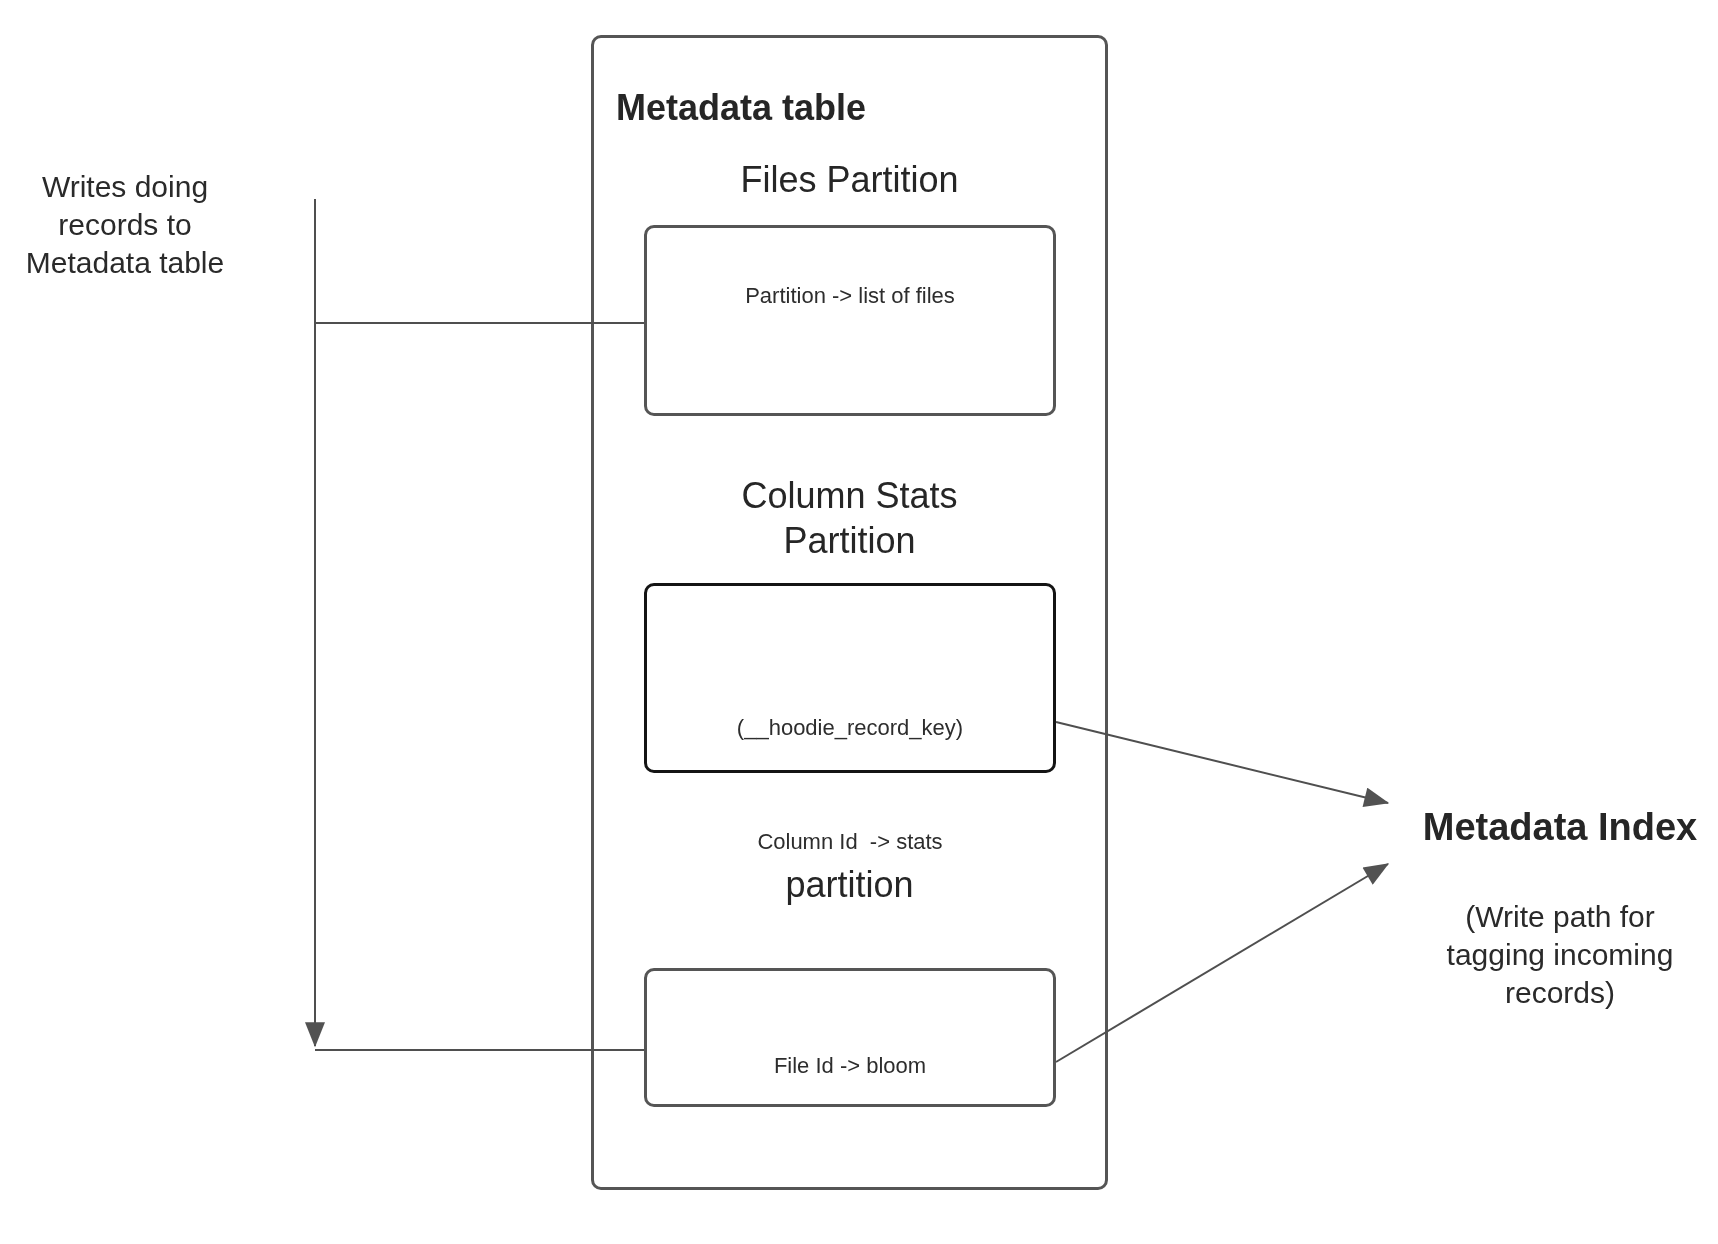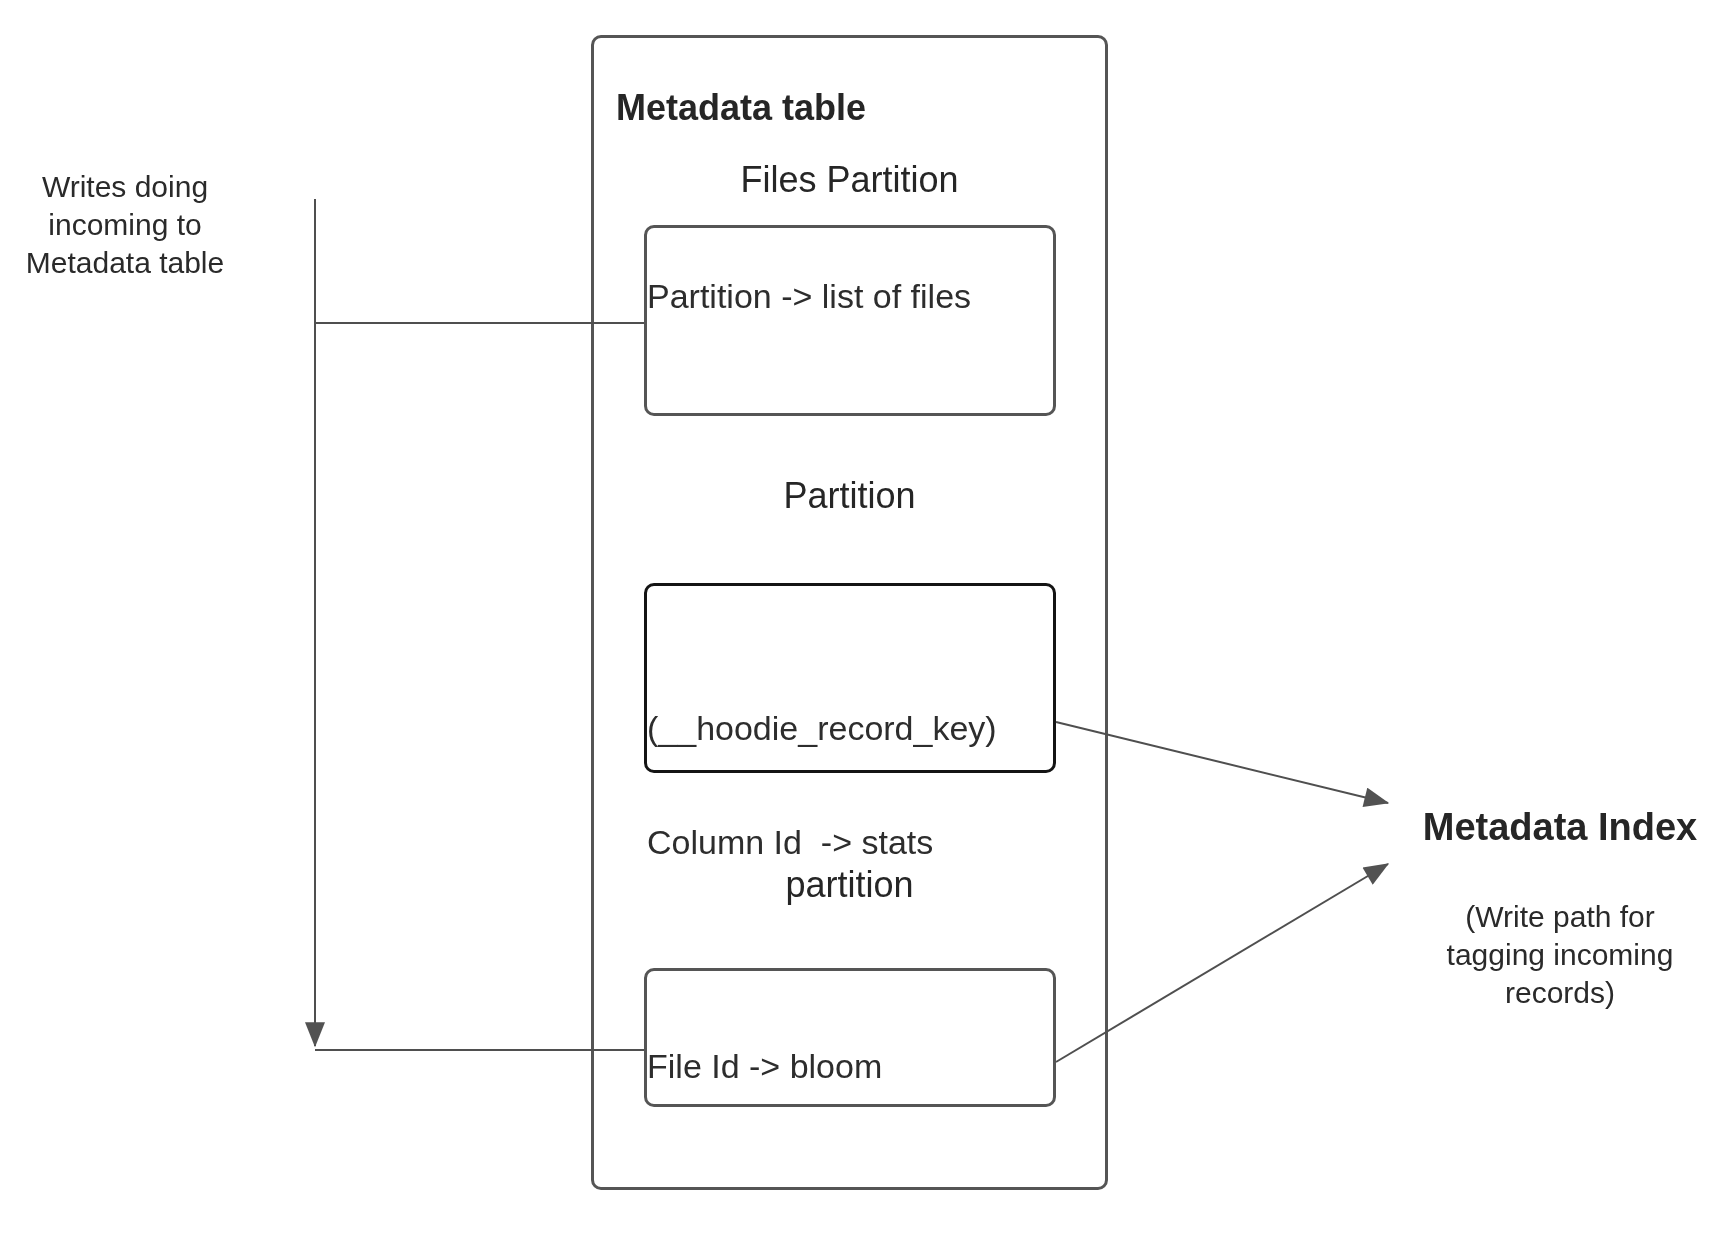--- a/index.html
+++ b/index.html
@@ -90,22 +90,22 @@
     top: 583px;
     height: 190px;
     border: 3.5px solid #141414;
   }
   .bloom-box { top: 968px;  height: 139px; }
 
   .box-label {
     position: absolute;
     left: 0;
     width: 100%;
-    text-align: left;
-    font-size: 34px;
+    text-align: center;
+    font-size: 22px;
     line-height: 38px;
     white-space: pre-wrap;
     color: #2d2d2d;
   }
   .files-label    { top: 49px; }
   .colstats-label { top: 47px; }
   .bloom-label    { top: 76px; }
 
   
   .mi-title {
@@ -128,34 +128,35 @@
     font-size: 30px;
     line-height: 38px;
     z-index: 2;
   }
 </style>
 </head>
 <body>
 
 <div class="abs left-note">
   <div>Writes doing</div>
-  <div>incoming to</div>
+  <div>records to</div>
   <div>Metadata table</div>
 </div>
 
 <div class="abs outer-box"></div>
 
 <div class="abs mt-title">Metadata table</div>
 
 <div class="abs section-heading heading-files">Files Partition</div>
 <div class="abs inner-box files-box">
   <div class="box-label files-label">Partition -&gt; list of files</div>
 </div>
 
 <div class="abs section-heading heading-colstats">
+  <div>Column Stats</div>
   <div>Partition</div>
 </div>
 <div class="abs inner-box colstats-box">
   <div class="box-label colstats-label">
     <div>(__hoodie_record_key)</div>
     <div>Column Id  -&gt; stats</div>
   </div>
 </div>
 
 <div class="abs section-heading heading-bloom">

